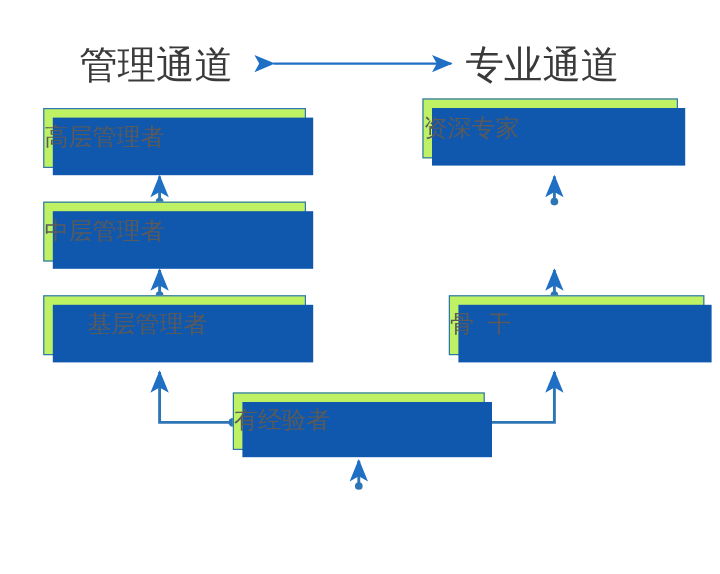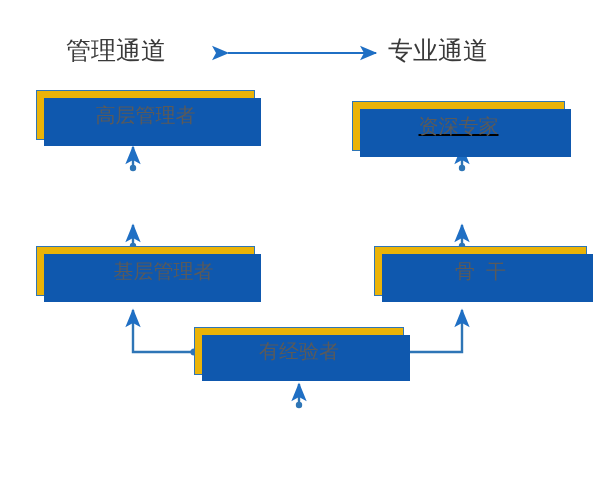--- a/index.html
+++ b/index.html
@@ -12,21 +12,21 @@
   }
   #canvas {
     position: relative;
     width: 600px;
     height: 478px;
     background: #ffffff;
     overflow: hidden;
   }
   .col-header {
     position: absolute;
-    font-size: 25px;
+    font-size: 32px;
     line-height: 1;
     color: #3a3a3a;
     white-space: nowrap;
     letter-spacing: 0px;
     font-weight: 400;
   }
   #header-left  { left: 66px;  top: 38px; }
   #header-right { left: 388px; top: 38px; }
 
   .arrow-svg {
@@ -34,25 +34,25 @@
     left: 0;
     top: 0;
     width: 600px;
     height: 478px;
     pointer-events: none;
   }
 
   .node {
     position: absolute;
     box-sizing: border-box;
-    background: #eab308;
+    background: #bef264;
     border: 1.4px solid #2E75B6;
     display: flex;
     align-items: center;
-    justify-content: center;
+    justify-content: flex-start;
     z-index: 3;
   }
   .node::after {
     content: "";
     position: absolute;
     left: 7px;
     top: 7px;
     width: 100%;
     height: 100%;
     background: #0F58AE;
@@ -64,21 +64,21 @@
     line-height: 1;
     white-space: pre;
     font-weight: 400;
   }
 
   
   #node-senior-mgr  { left: 36px; top: 90px;  width: 219px; height: 50px; }
   #node-middle-mgr  { left: 36px; top: 168px; width: 219px; height: 50px; }
   #node-base-mgr    { left: 36px; top: 246px; width: 219px; height: 50px; padding-left: 36px; }
   
-  #node-senior-exp  { left: 352px; top: 101px;  width: 213px; height: 50px; text-decoration: underline; }
+  #node-senior-exp  { left: 352px; top: 82px;  width: 213px; height: 50px; }
   #node-expert      { left: 352px; top: 168px; width: 213px; height: 50px; }
   #node-backbone    { left: 352px; top: 246px; width: 213px; height: 50px; margin-left: 22px; }
   
   #node-experienced { left: 194px; top: 327px; width: 210px; height: 48px; }
   #node-beginner    { left: 194px; top: 405px; width: 210px; height: 48px; }
 </style>
 </head>
 <body>
 
 <div id="canvas">
@@ -131,20 +131,23 @@
 
     <g>
       <line x1="299" y1="405" x2="299" y2="384" stroke="#2E75B6" stroke-width="2.4" marker-end="url(#ah)"></line>
       <circle cx="299" cy="405" r="3.2" fill="#2E75B6"></circle>
     </g>
   </svg>
 
   <div class="node" id="node-senior-mgr">
     <span class="node-label">高层管理者</span>
   </div>
+  <div class="node" id="node-middle-mgr">
+    <span class="node-label">中层管理者</span>
+  </div>
   <div class="node" id="node-base-mgr">
     <span class="node-label">基层管理者</span>
   </div>
 
   <div class="node" id="node-senior-exp">
     <span class="node-label">资深专家</span>
   </div>
   <div class="node" id="node-backbone">
     <span class="node-label">骨  干</span>
   </div>

